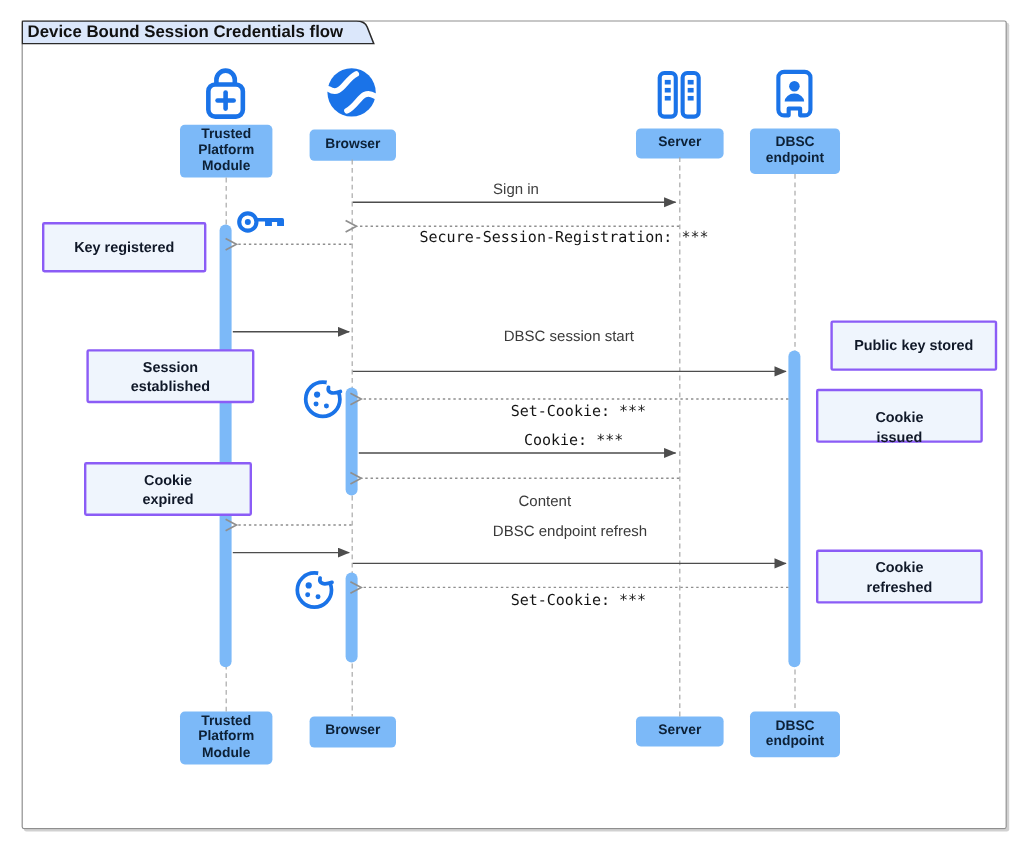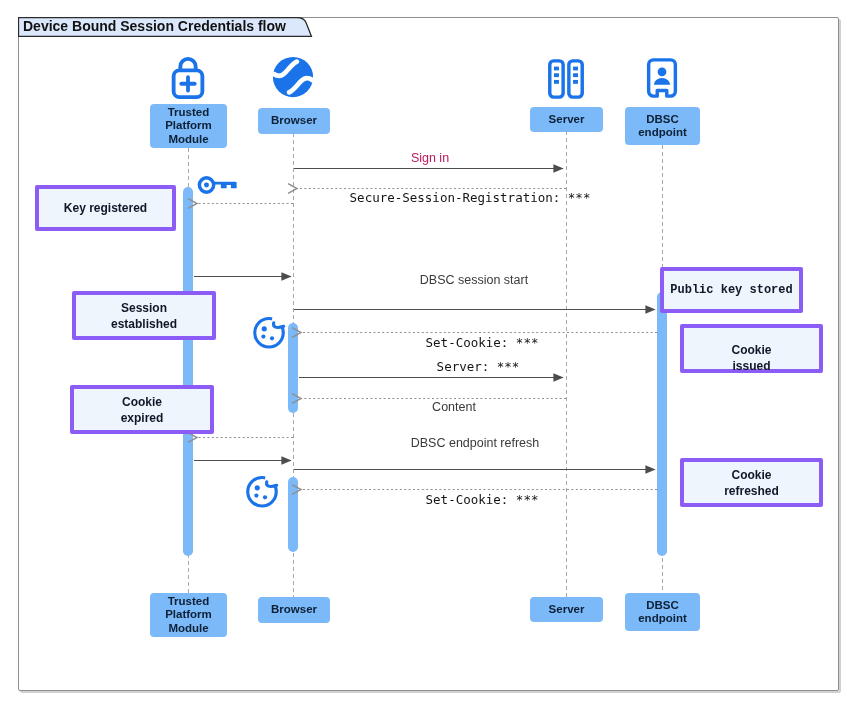--- a/index.html
+++ b/index.html
@@ -6,21 +6,21 @@
   .stage{position:relative;width:856px;height:712px;background:#ffffff;
          font-family:"Liberation Sans",sans-serif;overflow:hidden;}
   .frame{position:absolute;left:18px;top:17px;width:819px;height:672px;
          border:1px solid #8f8f8f;border-radius:2px;box-shadow:2px 2px 0 rgba(0,0,0,0.18);}
   .titletab{position:absolute;left:18px;top:17px;width:300px;height:20px;}
   .titletext{position:absolute;left:23px;top:18px;width:280px;font-weight:bold;
              font-size:14px;color:#111;letter-spacing:0;}
   .pbox{position:absolute;background:#7cb9f8;border-radius:4px;display:flex;
         align-items:center;justify-content:center;text-align:center;
         font-weight:bold;font-size:11.5px;color:#0c2036;line-height:13.5px;}
-  .note{position:absolute;background:#eff5fd;border:4px solid #8b5cf6;border-radius:2px;
+  .note{position:absolute;background:#eff5fd;border:2px solid #8b5cf6;border-radius:2px;
         display:flex;align-items:center;justify-content:center;text-align:center;
         font-weight:bold;font-size:12px;color:#101828;line-height:16px;z-index:6;}
   .note .inner{display:block;}
   .bar{position:absolute;width:10px;background:#7cb9f8;border-radius:5px;z-index:3;}
   .icon{position:absolute;z-index:2;}
   .mlabel{position:absolute;transform:translateX(-50%);white-space:nowrap;z-index:5;
           font-size:12.5px;color:#3a3a3a;}
   .mono{font-family:"DejaVu Sans Mono",monospace;font-size:12.5px;color:#141414;margin-left:23px;}
   .twoline{text-align:center;line-height:14px;}
   svg.overlay{position:absolute;left:0;top:0;z-index:4;}
@@ -155,41 +155,41 @@
     <line x1="294" y1="309.5" x2="655" y2="309.5" stroke="#4d4d4d" stroke-width="1.2" marker-end="url(#mf)"></line>
     <line x1="657" y1="332.5" x2="301" y2="332.5" stroke="#8f8f8f" stroke-width="1.2" stroke-dasharray="2 2.4" marker-end="url(#mo)"></line>
     <line x1="299" y1="377.5" x2="563" y2="377.5" stroke="#4d4d4d" stroke-width="1.2" marker-end="url(#mf)"></line>
     <line x1="566" y1="398.5" x2="301" y2="398.5" stroke="#8f8f8f" stroke-width="1.2" stroke-dasharray="2 2.4" marker-end="url(#mo)"></line>
     <line x1="293" y1="437.5" x2="197" y2="437.5" stroke="#8f8f8f" stroke-width="1.2" stroke-dasharray="2 2.4" marker-end="url(#mo)"></line>
     <line x1="194" y1="460.5" x2="291" y2="460.5" stroke="#4d4d4d" stroke-width="1.2" marker-end="url(#mf)"></line>
     <line x1="294" y1="469.5" x2="655" y2="469.5" stroke="#4d4d4d" stroke-width="1.2" marker-end="url(#mf)"></line>
     <line x1="657" y1="489.5" x2="301" y2="489.5" stroke="#8f8f8f" stroke-width="1.2" stroke-dasharray="2 2.4" marker-end="url(#mo)"></line>
   </svg>
 
-  <div class="mlabel" style="left:430px;top:151px;color:#be185d;">Sign in</div>
+  <div class="mlabel" style="left:430px;top:151px;color:#404040;">Sign in</div>
   <div class="mlabel mono" style="left:447px;top:190px;">Secure-Session-Registration: ***</div>
   <div class="mlabel" style="left:474px;top:273px;">DBSC session start</div>
   <div class="mlabel mono" style="left:459px;top:335px;">Set-Cookie: ***</div>
-  <div class="mlabel mono" style="left:455px;top:359px;">Server: ***</div>
-  <div class="mlabel" style="left:454px;top:400px;">Content</div>
+  <div class="mlabel mono" style="left:455px;top:359px;">Cookie: ***</div>
+  <div class="mlabel" style="left:454px;top:411px;">Content</div>
   <div class="mlabel twoline" style="left:475px;top:436px;">
     <div>DBSC endpoint refresh</div>
   </div>
   <div class="mlabel mono" style="left:459px;top:492px;">Set-Cookie: ***</div>
 
   <div class="note" style="left:35px;top:185px;width:133px;height:38px;">
     <span class="inner">Key registered</span>
   </div>
   <div class="note" style="left:72px;top:291px;width:136px;height:41px;">
     <span class="inner" style="width:90px;">Session established</span>
   </div>
   <div class="note" style="left:70px;top:385px;width:136px;height:41px;justify-content:center;">
     <span class="inner" style="width:66px;">Cookie expired</span>
   </div>
-  <div class="note" style="left:660px;top:267px;width:135px;height:38px;font-family:Liberation Mono, monospace;">
+  <div class="note" style="left:692px;top:267px;width:135px;height:38px;">
     <span class="inner">Public key stored</span>
   </div>
   <div class="note" style="left:680px;top:324px;width:135px;height:41px;">
     <span class="inner" style="width:60px;margin-top:19px;">Cookie issued</span>
   </div>
   <div class="note" style="left:680px;top:458px;width:135px;height:41px;">
     <span class="inner" style="width:74px;">Cookie refreshed</span>
   </div>
 
 </div>

